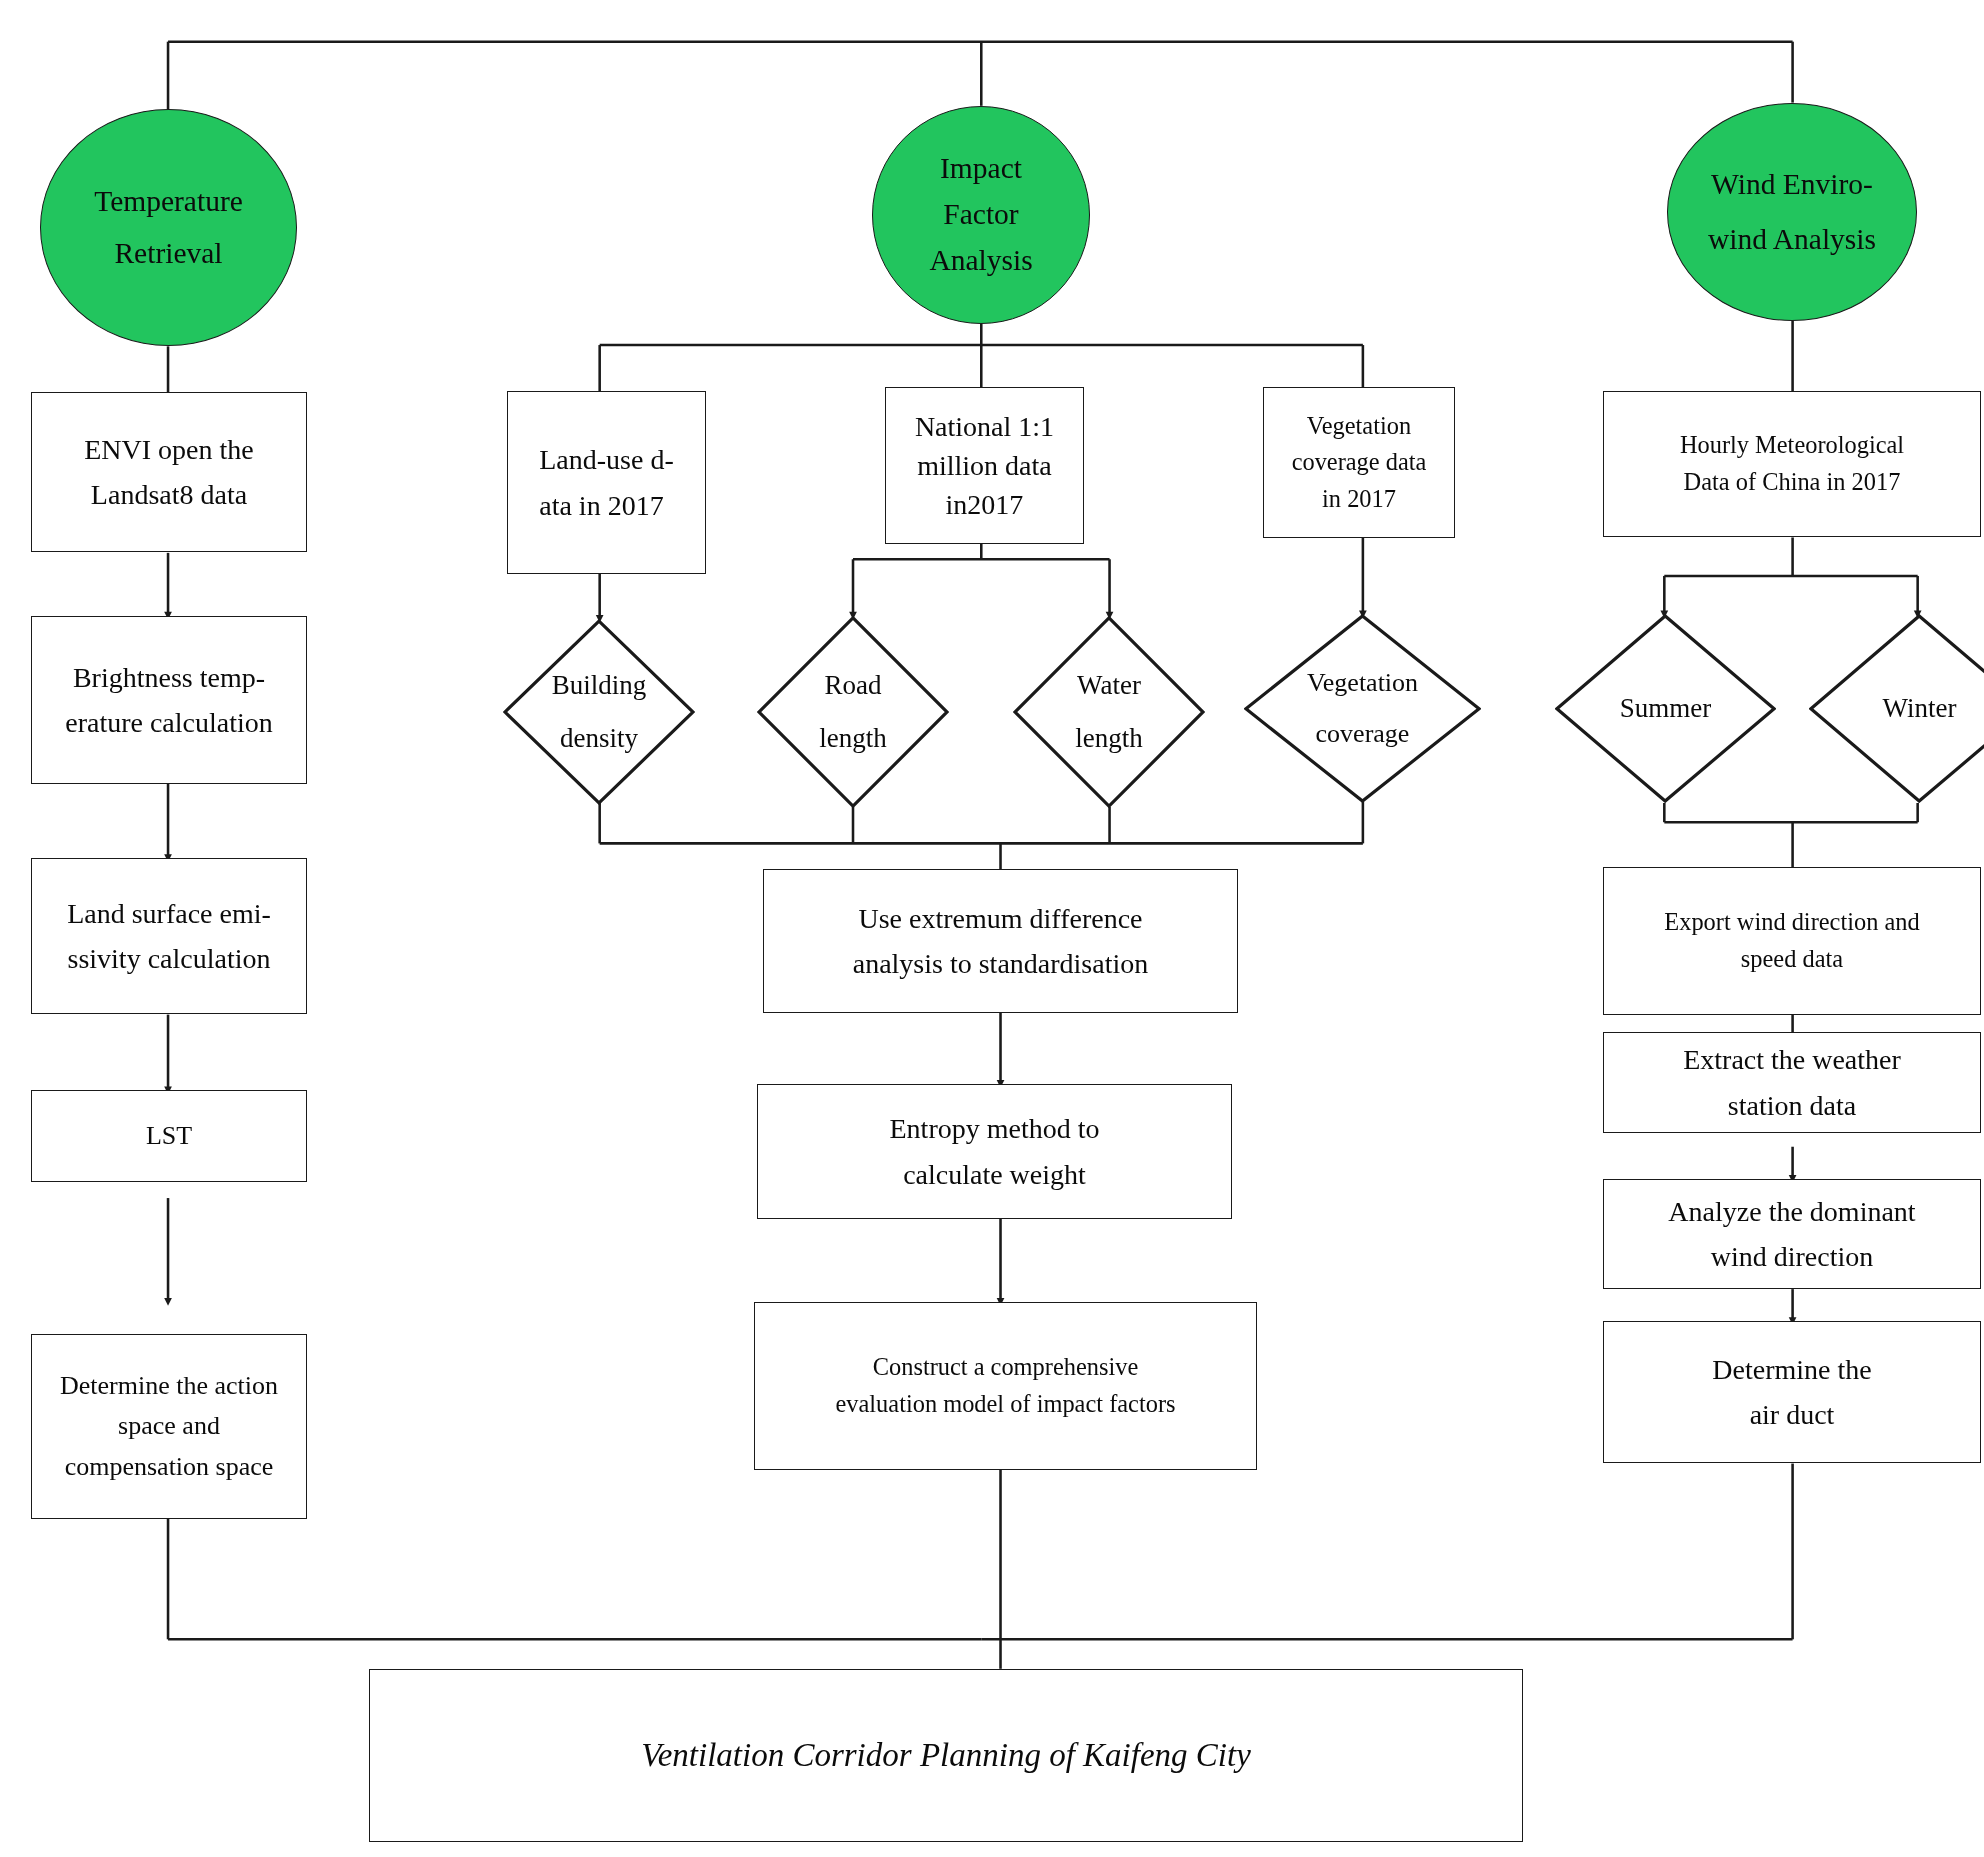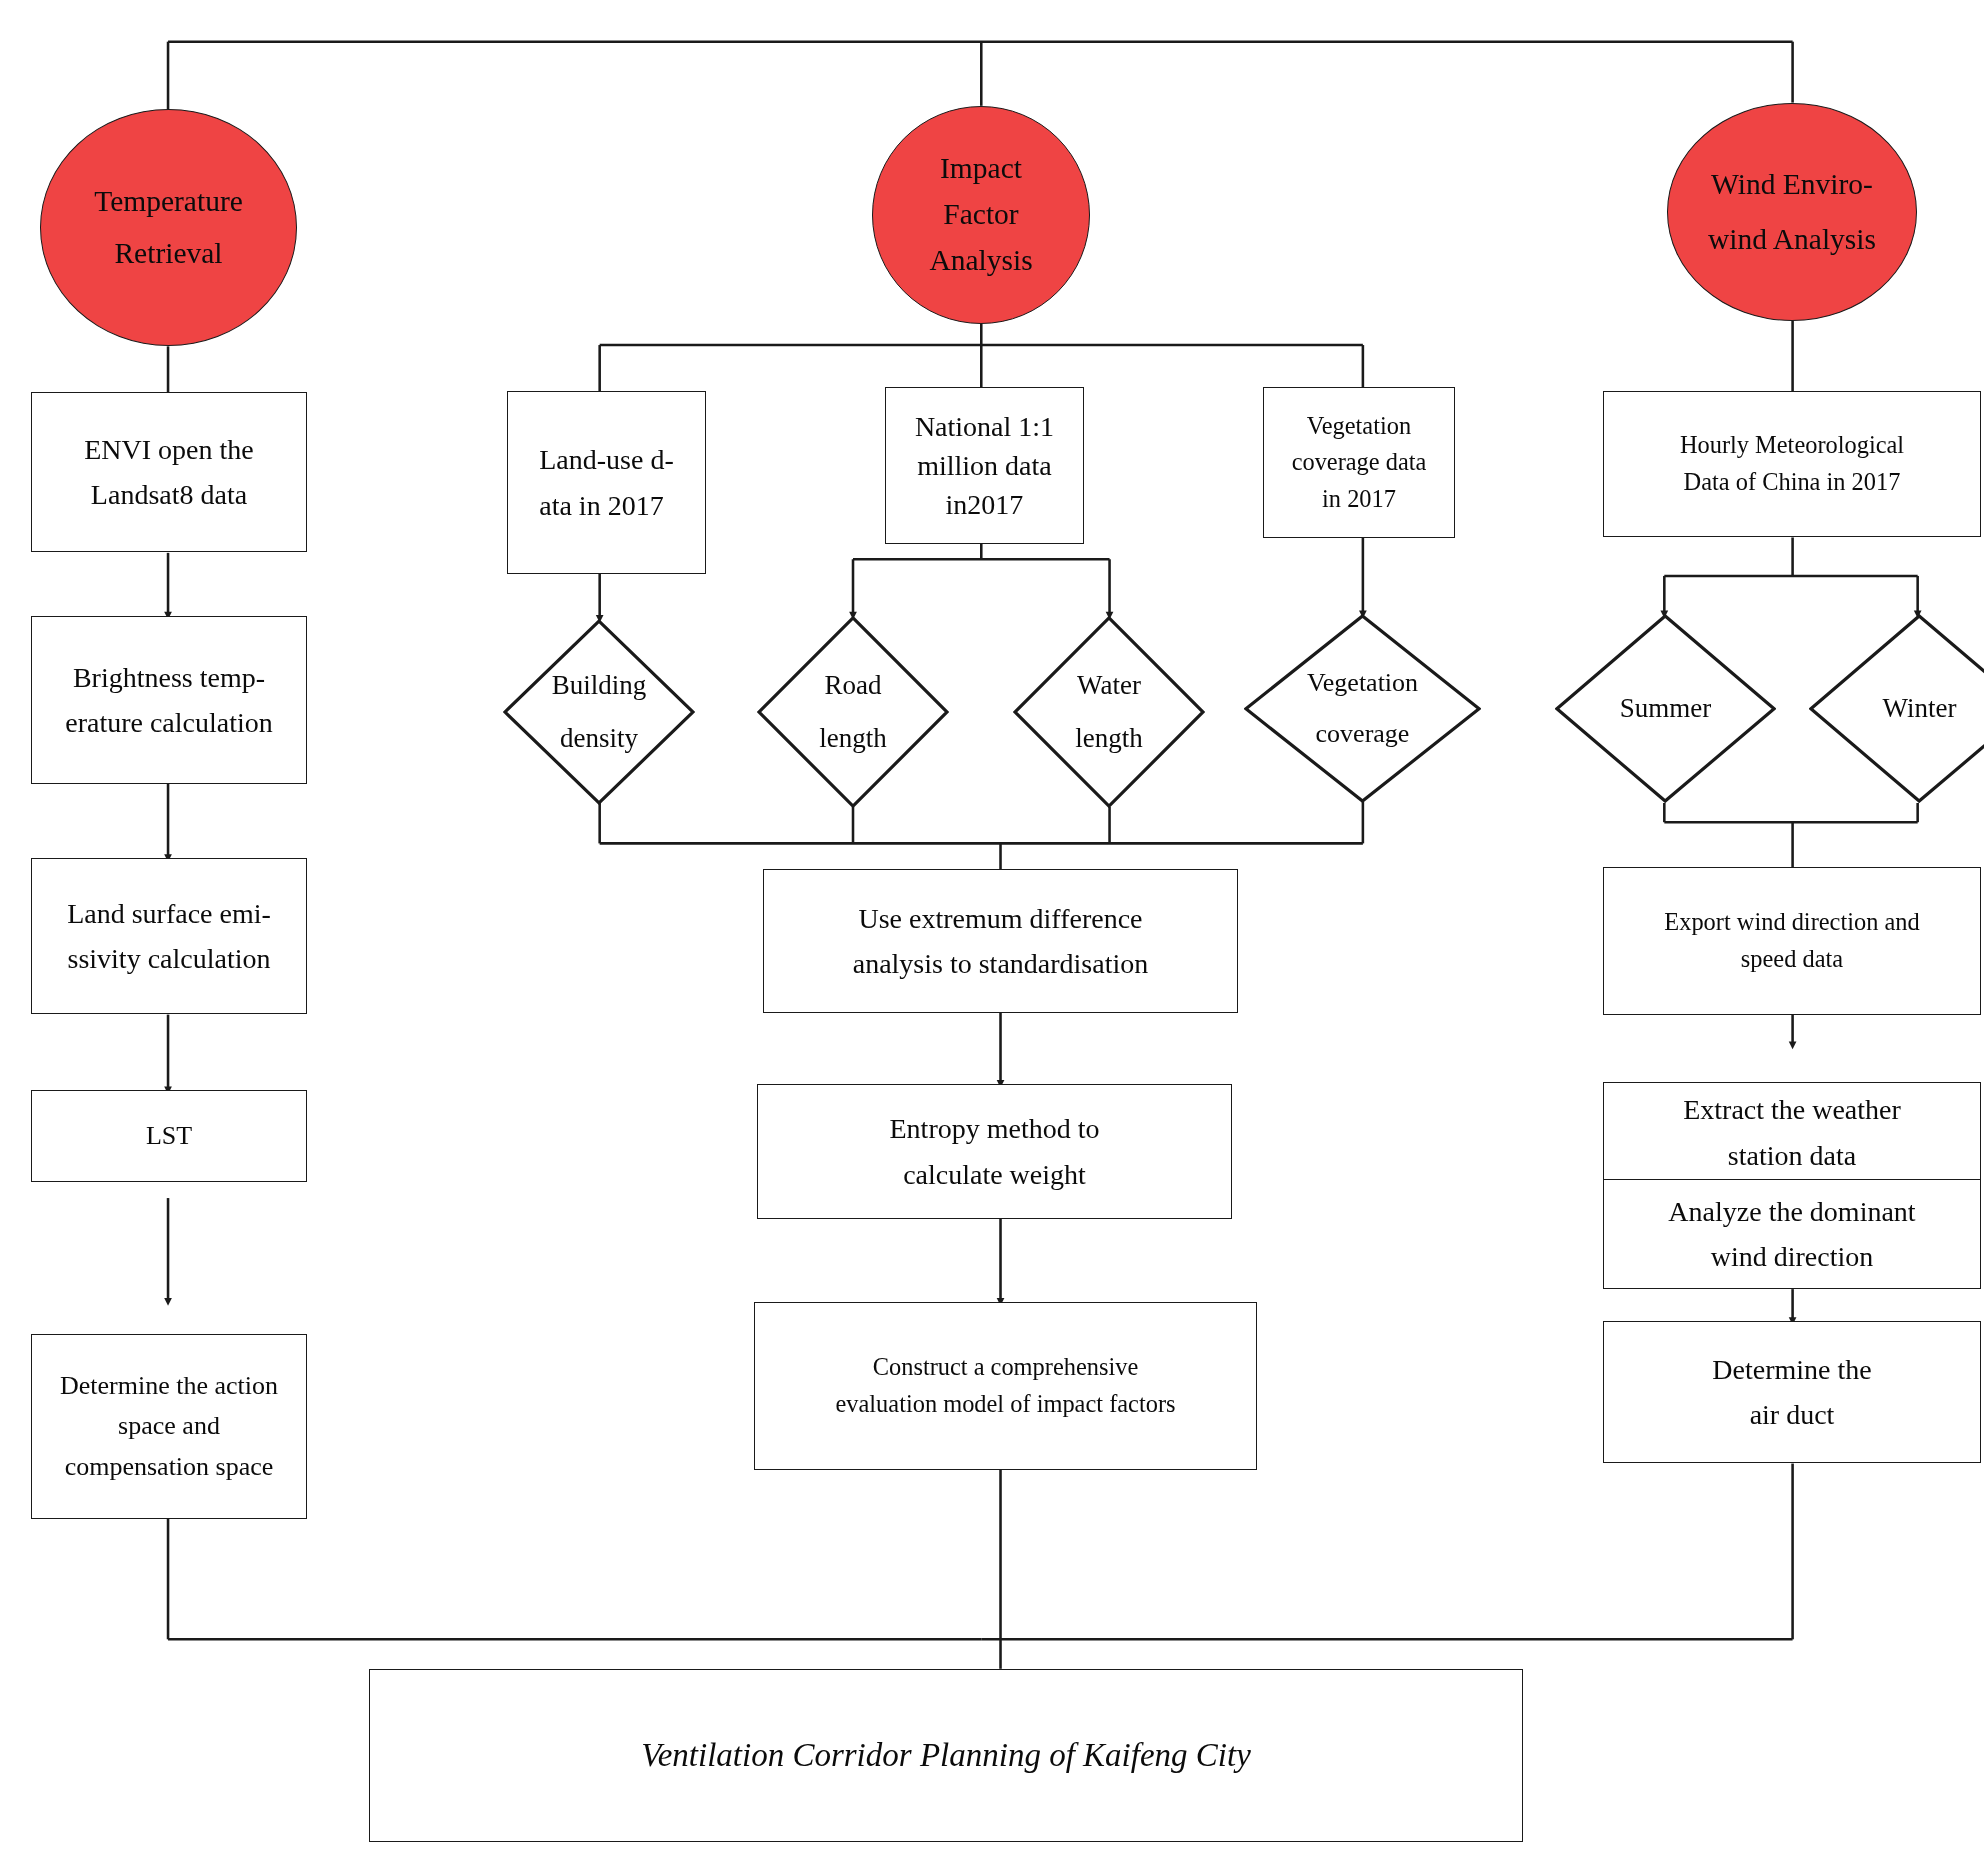--- a/index.html
+++ b/index.html
@@ -3,21 +3,21 @@
 <meta charset="utf-8">
 <style>
   html,body{margin:0;padding:0;background:#ffffff;}
   body{font-family:"Liberation Serif", serif;}
   #stage{position:relative;width:1985px;height:1858px;background:#fff;overflow:hidden;}
   svg.wires{position:absolute;left:0;top:0;width:1985px;height:1858px;pointer-events:none;}
 
   .node{position:absolute;box-sizing:border-box;display:flex;align-items:center;
         justify-content:center;text-align:center;color:#0b0b0b;}
 
-  .circ{border:1.9px solid #1a1a1a;border-radius:50%;background:#ef4444;}
+  .circ{border:1.9px solid #1a1a1a;border-radius:50%;background:#22c55e;}
   .circ .txt{line-height:1.75;font-size:29.5px;}
 
   .rect{border:1.9px solid #1a1a1a;background:#fff;}
   .rect .txt{line-height:1.62;font-size:28px;padding:0 5.1px;}
 
   .dia{background:transparent;}
   .dia .shape{position:absolute;left:0;top:0;width:100%;height:100%;}
   .dia .txt{position:relative;z-index:2;line-height:1.95;font-size:27px;}
 
   .small .txt{font-size:26px;line-height:1.55;}
@@ -213,21 +213,21 @@
       <polygon points="172,3 342,148 172,292 3,148" fill="#fff" stroke="#1a1a1a" stroke-width="5"></polygon>
     </svg>
     <div class="txt">Winter</div>
   </div>
 
   <div class="node rect tiny" style="left:1603px;top:867px;width:378px;height:148px;">
     <div class="txt" style="white-space:pre-line;">Export wind direction and
 speed data</div>
   </div>
 
-  <div class="node rect" style="left:1603px;top:1082px;width:378px;height:101px;">
+  <div class="node rect" style="left:1603px;top:1032px;width:378px;height:101px;">
     <div class="txt" style="white-space:pre-line;">Extract the weather
 station data</div>
   </div>
 
   <div class="node rect" style="left:1603px;top:1179px;width:378px;height:110px;">
     <div class="txt" style="white-space:pre-line;">Analyze the dominant
 wind direction</div>
   </div>
 
   <div class="node rect" style="left:1603px;top:1321px;width:378px;height:142px;">

